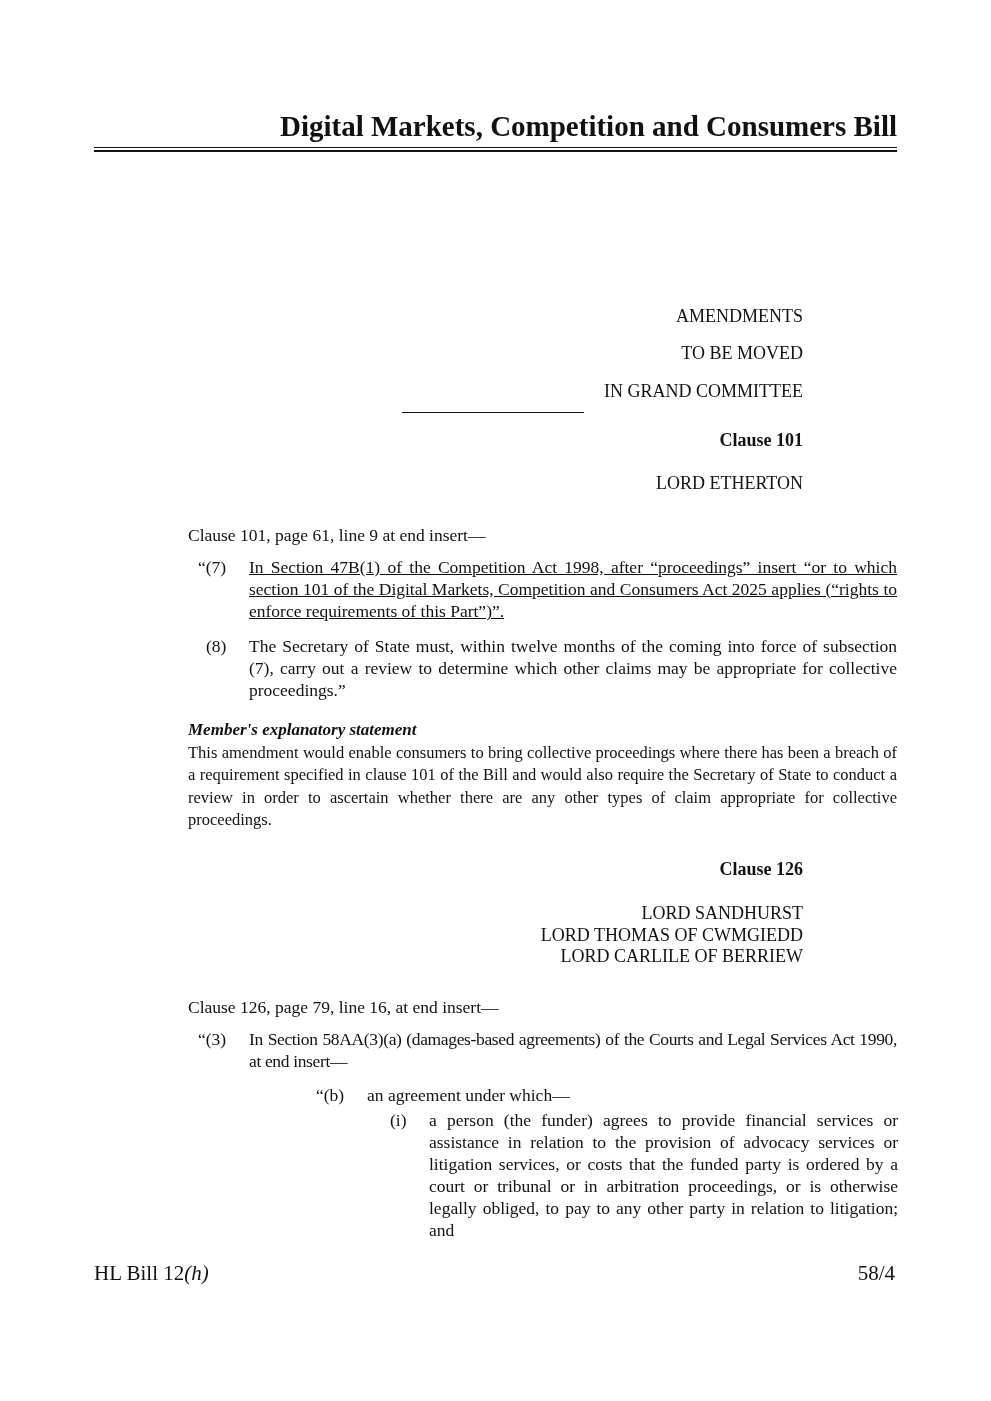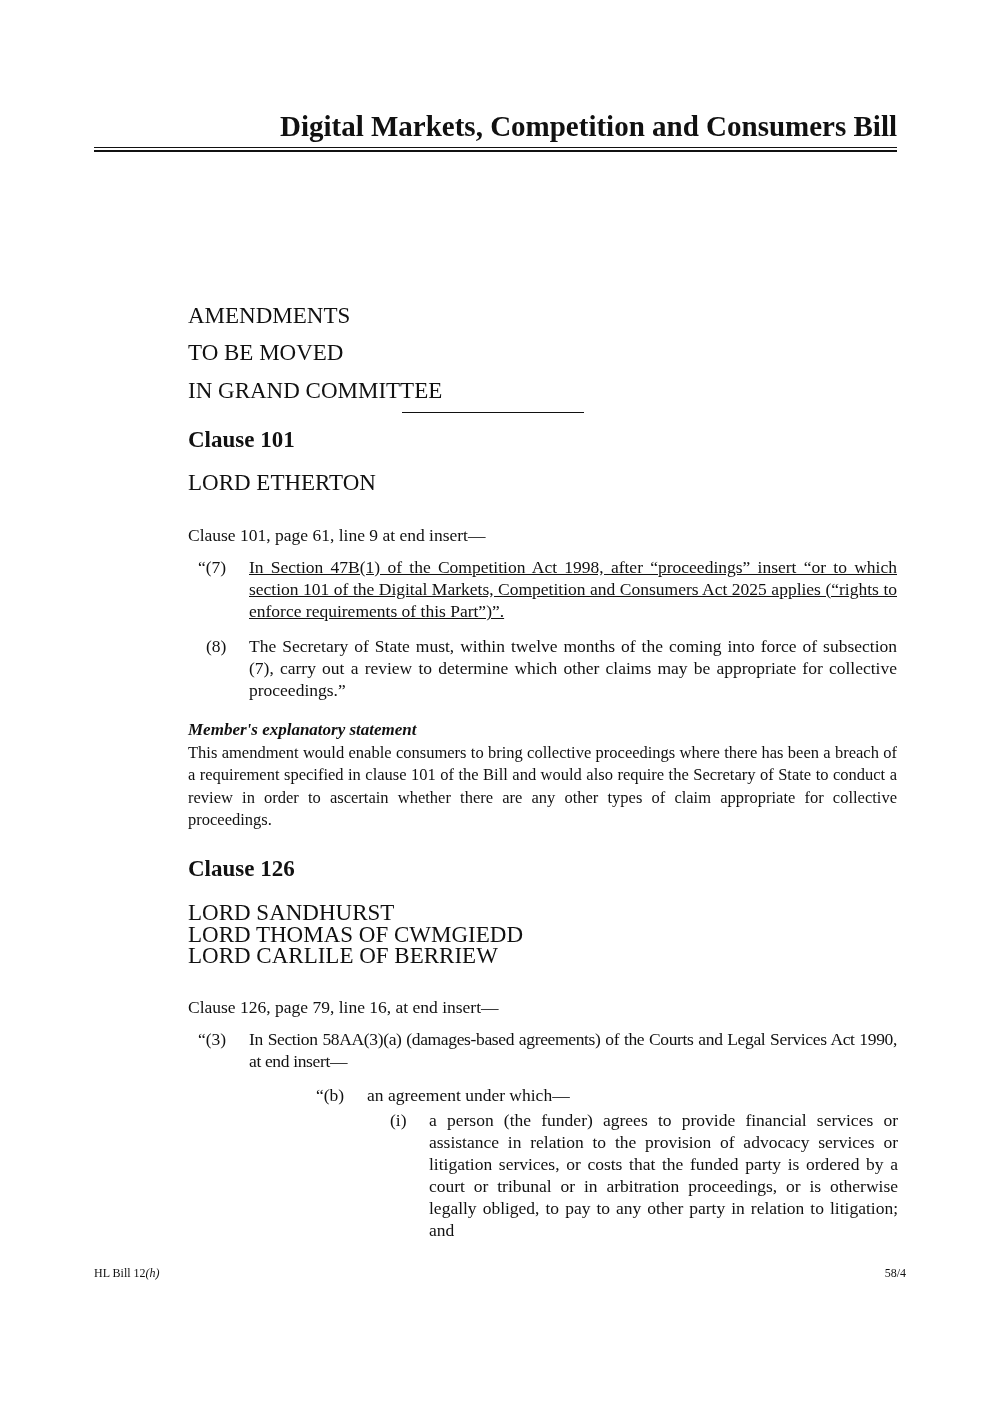--- a/index.html
+++ b/index.html
@@ -8,33 +8,33 @@
       font-family: "Liberation Serif", "DejaVu Serif", serif;
       color: #111111;
     }
     .title {
       position: absolute; left: 94px; width: 803px; top: 106px;
       text-align: right; font-weight: bold; font-size: 29px; line-height: 40px;
     }
     .rule-thin { position: absolute; left: 94px; width: 803px; top: 147px; height: 0; border-top: 1px solid #111; }
     .rule-thick { position: absolute; left: 94px; width: 803px; top: 150px; height: 0; border-top: 2.5px solid #111; }
 
-    .center { position: absolute; left: 188px; width: 615px; text-align: left; font-size: 23px; line-height: 22px; }
+    .center { position: absolute; left: 188px; width: 615px; text-align: right; font-size: 18px; line-height: 22px; }
     .short-rule { position: absolute; left: 402px; width: 182px; top: 412px; border-top: 1px solid #111; }
     .bold { font-weight: bold; }
 
     .para { position: absolute; left: 188px; width: 709px; font-size: 17.5px; line-height: 22px; }
     .item { position: absolute; font-size: 17.5px; line-height: 22px; }
     .item .num { position: absolute; left: 0; top: 0; }
     .item .txt { position: absolute; text-align: justify; }
     .italic { font-style: italic; }
     .stmt { position: absolute; left: 188px; width: 709px; font-size: 16.5px; line-height: 22.4px; text-align: justify; }
     .stmt-head { position: absolute; left: 188px; top: 720px; font-size: 17px; font-weight: bold; font-style: italic; }
 
-    .footer { position: absolute; top: 1262px; font-size: 12px; line-height: 22px; }
+    .footer { position: absolute; top: 1262px; font-size: 21px; line-height: 22px; }
   </style>
 </head>
 <body>
 
 <div>
   <div class="title">Digital Markets, Competition and Consumers Bill</div>
   <div class="rule-thin"></div>
   <div class="rule-thick"></div>
 
   <div class="center" style="top:305px">AMENDMENTS</div>
@@ -78,14 +78,14 @@
   </div>
 
   <div class="item" style="left:390px; top:1109px; width:507px;">
     <span class="num">(i)</span>
     <div class="txt" style="left:39px; width:469px;">a person (the funder) agrees to provide financial services or assistance in relation to the provision of advocacy services or litigation services, or costs that the funded party is ordered by a court or tribunal or in arbitration proceedings, or is otherwise legally obliged, to pay to any other party in relation to litigation; and</div>
   </div>
 
   <div class="footer" style="left:94px;">
     <span>HL Bill 12</span><span class="italic">(h)</span>
   </div>
-  <div class="footer" style="right:85px; text-align:right;margin-left:11px;">58/4</div>
+  <div class="footer" style="right:96px; text-align:right;margin-left:11px;">58/4</div>
 </div>
 
 </body></html>

